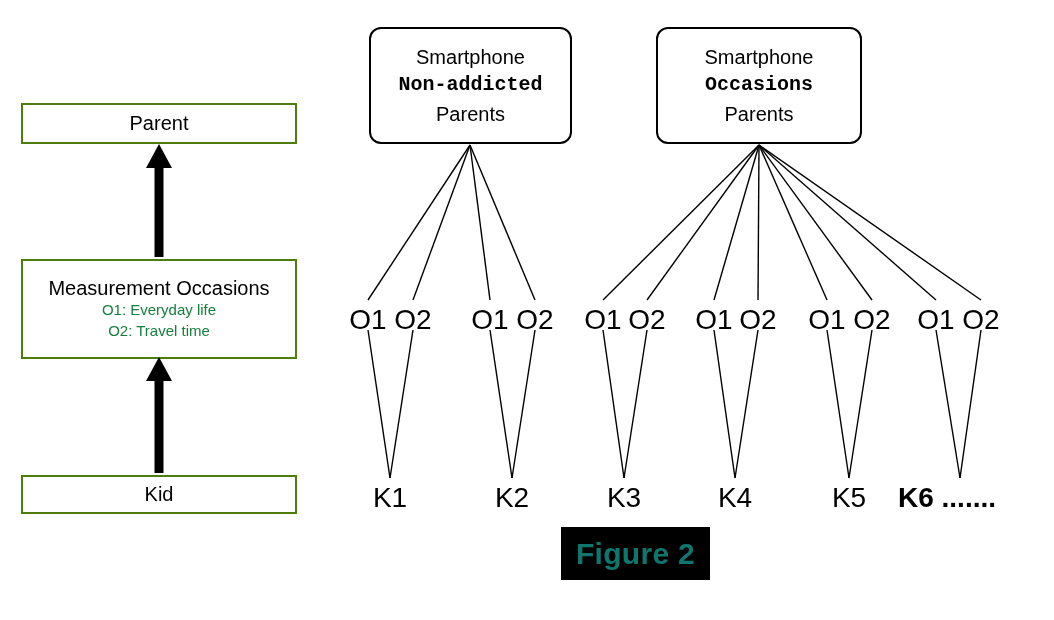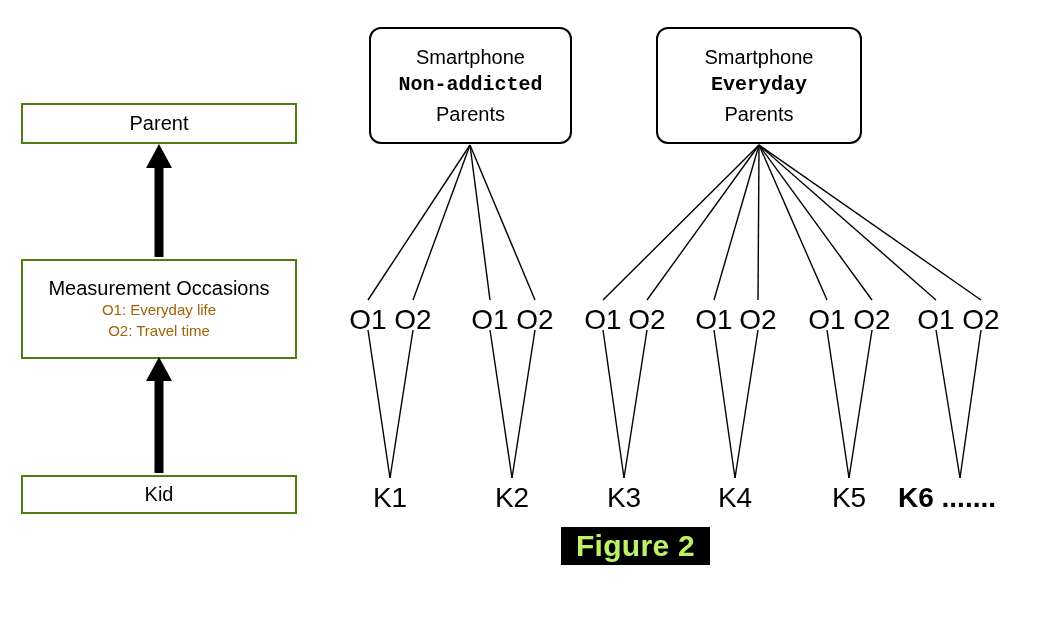--- a/index.html
+++ b/index.html
@@ -32,21 +32,21 @@
   }
   .legend-title {
     font-size: 20px;
     line-height: 1.15;
     color: #000000;
     white-space: nowrap;
   }
   .legend-sub {
     font-size: 15px;
     line-height: 1.35;
-    color: #a16207;
+    color: #15803d;
     white-space: nowrap;
   }
   #box-parent { left: 21px; top: 103px; width: 276px; height: 41px; }
   #box-measurement { left: 21px; top: 259px; width: 276px; height: 100px; }
   #box-kid { left: 21px; top: 475px; width: 276px; height: 39px; }
 
   
   .group-box {
     position: absolute;
     box-sizing: border-box;
@@ -87,23 +87,23 @@
     height: 620px;
     pointer-events: none;
   }
 
   
   #figure-caption {
     position: absolute;
     left: 561px;
     top: 527px;
     width: 149px;
-    height: 38px;
+    height: 53px;
     background: #000000;
-    color: #bef264;
+    color: #0f766e;
     font-size: 30px;
     font-weight: bold;
     display: flex;
     align-items: center;
     justify-content: center;
     letter-spacing: 0.3px;
   }
 </style>
 </head>
 <body>
@@ -125,21 +125,21 @@
   </div>
 
   <div class="group-box" id="group-nonaddicted">
     <div class="group-line">Smartphone</div>
     <div class="group-line strong">Non-addicted</div>
     <div class="group-line">Parents</div>
   </div>
 
   <div class="group-box" id="group-addicted">
     <div class="group-line">Smartphone</div>
-    <div class="group-line strong">Everyday</div>
+    <div class="group-line strong">Occasions</div>
     <div class="group-line">Parents</div>
   </div>
 
   <svg id="svg-links" viewBox="0 0 1054 620" width="1054" height="620" xmlns="http://www.w3.org/2000/svg">
 
     <g>
       <line x1="159" y1="473" x2="159" y2="370" stroke="#000000" stroke-width="9"></line>
       <polygon points="159,357 146,381 172,381" fill="#000000"></polygon>
     </g>
     <g>

